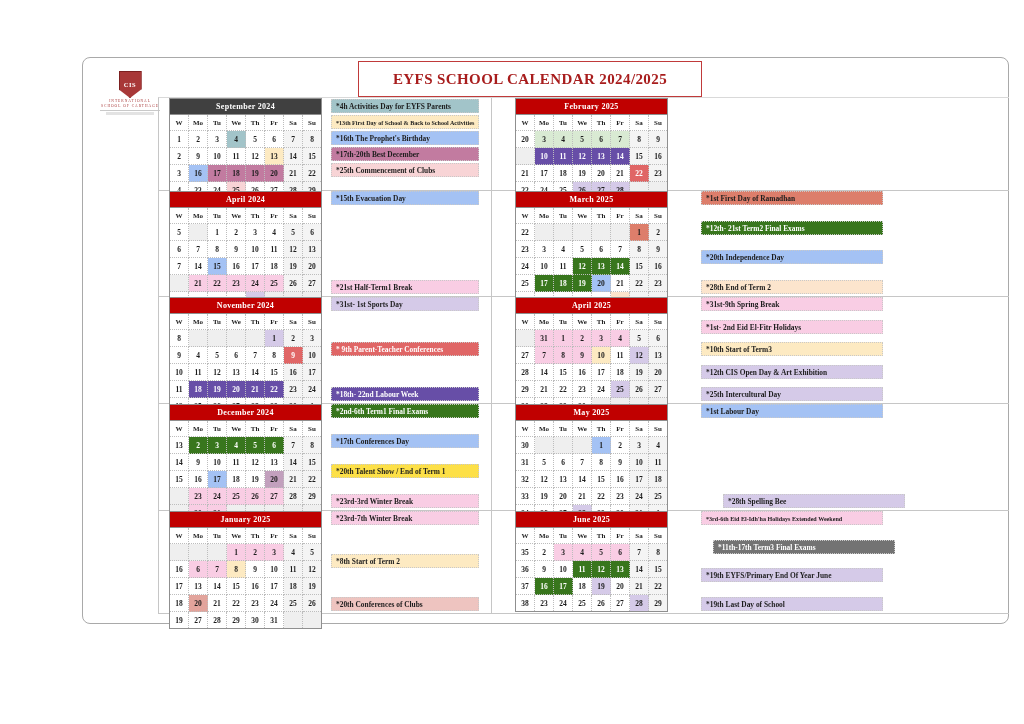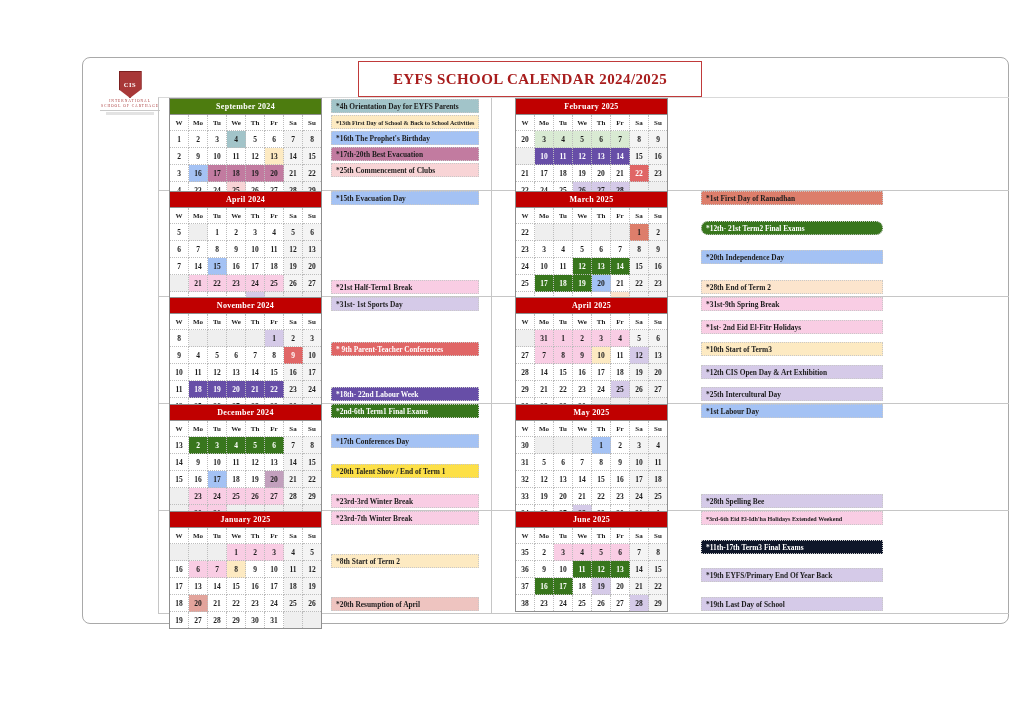--- a/index.html
+++ b/index.html
@@ -73,21 +73,21 @@
   <div class="title-box">
     <div class="title-text" id="page-title" style="color: rgb(168, 29, 29);">EYFS SCHOOL CALENDAR 2024/2025</div>
   </div>
 
   <div class="grid" id="grid">
       <div class="month-row">
         <div class="cal-col cal-left">
           <table class="cal">
             <tbody>
               <tr>
-                <td colspan="8" class="mname" style="background: #4d7c0f;">September 2024</td>
+                <td colspan="8" class="mname" style="background: #404040;">September 2024</td>
               </tr>
               <tr>
                 <td class="wd">W</td>
                 <td class="wd">Mo</td>
                 <td class="wd">Tu</td>
                 <td class="wd">We</td>
                 <td class="wd">Th</td>
                 <td class="wd">Fr</td>
                 <td class="wd">Sa</td>
                 <td class="wd">Su</td>
@@ -129,24 +129,24 @@
                 <td class="dc" style="background: rgb(248, 212, 214);">25</td>
                 <td class="dc">26</td>
                 <td class="dc">27</td>
                 <td class="dc" style="background: rgb(244, 244, 244);">28</td>
                 <td class="dc" style="background: rgb(244, 244, 244);">29</td>
               </tr>
             </tbody>
           </table>
         </div>
         <div class="events-col events-left top-align">
-          <div class="event-bar" style="background: rgb(162, 196, 201);">*4h Orientation Day for EYFS Parents</div>
+          <div class="event-bar" style="background: rgb(162, 196, 201);">*4h Activities Day for EYFS Parents</div>
           <div class="event-bar small" style="background: rgb(253, 234, 194);">*13th First Day of School &amp; Back to School Activities</div>
           <div class="event-bar" style="background: rgb(164, 194, 244);">*16th The Prophet's Birthday</div>
-          <div class="event-bar" style="background: rgb(194, 123, 160);">*17th-20th Best Evacuation</div>
+          <div class="event-bar" style="background: rgb(194, 123, 160);">*17th-20th Best December</div>
           <div class="event-bar" style="background: rgb(248, 212, 214);">*25th Commencement of Clubs</div>
         </div>
         <div class="cal-col cal-right">
           <table class="cal">
             <tbody>
               <tr>
                 <td colspan="8" class="mname" style="background: rgb(192, 0, 0);">February 2025</td>
               </tr>
               <tr>
                 <td class="wd">W</td>
@@ -340,21 +340,21 @@
                 <td class="dc">27</td>
                 <td class="dc" style="background: rgb(252, 229, 205);">28</td>
                 <td class="dc" style="background: rgb(244, 244, 244);">29</td>
                 <td class="dc" style="background: rgb(244, 244, 244);">30</td>
               </tr>
             </tbody>
           </table>
         </div>
         <div class="events-col events-right">
           <div class="event-bar" style="background: rgb(221, 126, 107);">*1st First Day of Ramadhan</div>
-          <div class="event-bar white-text" style="background: rgb(56, 118, 29); border-radius: 7px;">*12th- 21st Term2 Final Exams</div>
+          <div class="event-bar white-text" style="background: rgb(56, 118, 29);">*12th- 21st Term2 Final Exams</div>
           <div class="event-bar" style="background: rgb(164, 194, 244);">*20th Independence Day</div>
           <div class="event-bar" style="background: rgb(252, 229, 205);">*28th End of Term 2</div>
         </div>
       </div>
       <div class="month-row">
         <div class="cal-col cal-left">
           <table class="cal">
             <tbody>
               <tr>
                 <td colspan="8" class="mname" style="background: rgb(192, 0, 0);">November 2024</td>
@@ -644,21 +644,21 @@
                 <td class="dc">29</td>
                 <td class="dc">30</td>
                 <td class="dc" style="background: rgb(244, 244, 244);">31</td>
                 <td class="dc" style="background: rgb(244, 244, 244);">1</td>
               </tr>
             </tbody>
           </table>
         </div>
         <div class="events-col events-right">
           <div class="event-bar" style="background: rgb(164, 194, 244);">*1st  Labour Day</div>
-          <div class="event-bar" style="background: rgb(213, 202, 232);">*28th Spelling Bee</div>
+          <div class="event-bar" style="background: rgb(213, 202, 232); margin-left: 22px;">*28th Spelling Bee</div>
         </div>
       </div>
       <div class="month-row">
         <div class="cal-col cal-left">
           <table class="cal">
             <tbody>
               <tr>
                 <td colspan="8" class="mname" style="background: rgb(192, 0, 0);">January 2025</td>
               </tr>
               <tr>
@@ -720,21 +720,21 @@
                 <td class="dc">31</td>
                 <td class="dc" style="background: rgb(239, 239, 239);"></td>
                 <td class="dc" style="background: rgb(239, 239, 239);"></td>
               </tr>
             </tbody>
           </table>
         </div>
         <div class="events-col events-left">
           <div class="event-bar" style="background: rgb(249, 205, 228);">*23rd-7th Winter Break</div>
           <div class="event-bar" style="background: rgb(253, 234, 194);">*8th Start of Term 2</div>
-          <div class="event-bar" style="background: rgb(238, 196, 192);">*20th Resumption of April</div>
+          <div class="event-bar" style="background: rgb(238, 196, 192);">*20th Conferences of Clubs</div>
         </div>
         <div class="cal-col cal-right">
           <table class="cal">
             <tbody>
               <tr>
                 <td colspan="8" class="mname" style="background: rgb(192, 0, 0);">June 2025</td>
               </tr>
               <tr>
                 <td class="wd">W</td>
                 <td class="wd">Mo</td>
@@ -783,19 +783,19 @@
                 <td class="dc">26</td>
                 <td class="dc">27</td>
                 <td class="dc" style="background: rgb(213, 202, 232);">28</td>
                 <td class="dc" style="background: rgb(244, 244, 244);">29</td>
               </tr>
             </tbody>
           </table>
         </div>
         <div class="events-col events-right">
           <div class="event-bar small" style="background: rgb(249, 205, 228);">*3rd-6th Eid El-Idh'ha Holidays Extended Weekend</div>
-          <div class="event-bar white-text" style="background: #0f172a;">*11th-17th Term3 Final Exams</div>
-          <div class="event-bar" style="background: rgb(213, 202, 232);">*19th EYFS/Primary End Of Year Back</div>
+          <div class="event-bar white-text" style="background: #737373; margin-left: 12px;">*11th-17th Term3 Final Exams</div>
+          <div class="event-bar" style="background: rgb(213, 202, 232);">*19th EYFS/Primary End Of Year June</div>
           <div class="event-bar" style="background: rgb(213, 202, 232);">*19th Last Day of School</div>
         </div>
       </div>
     </div>
 </div>
 
 </body></html>

